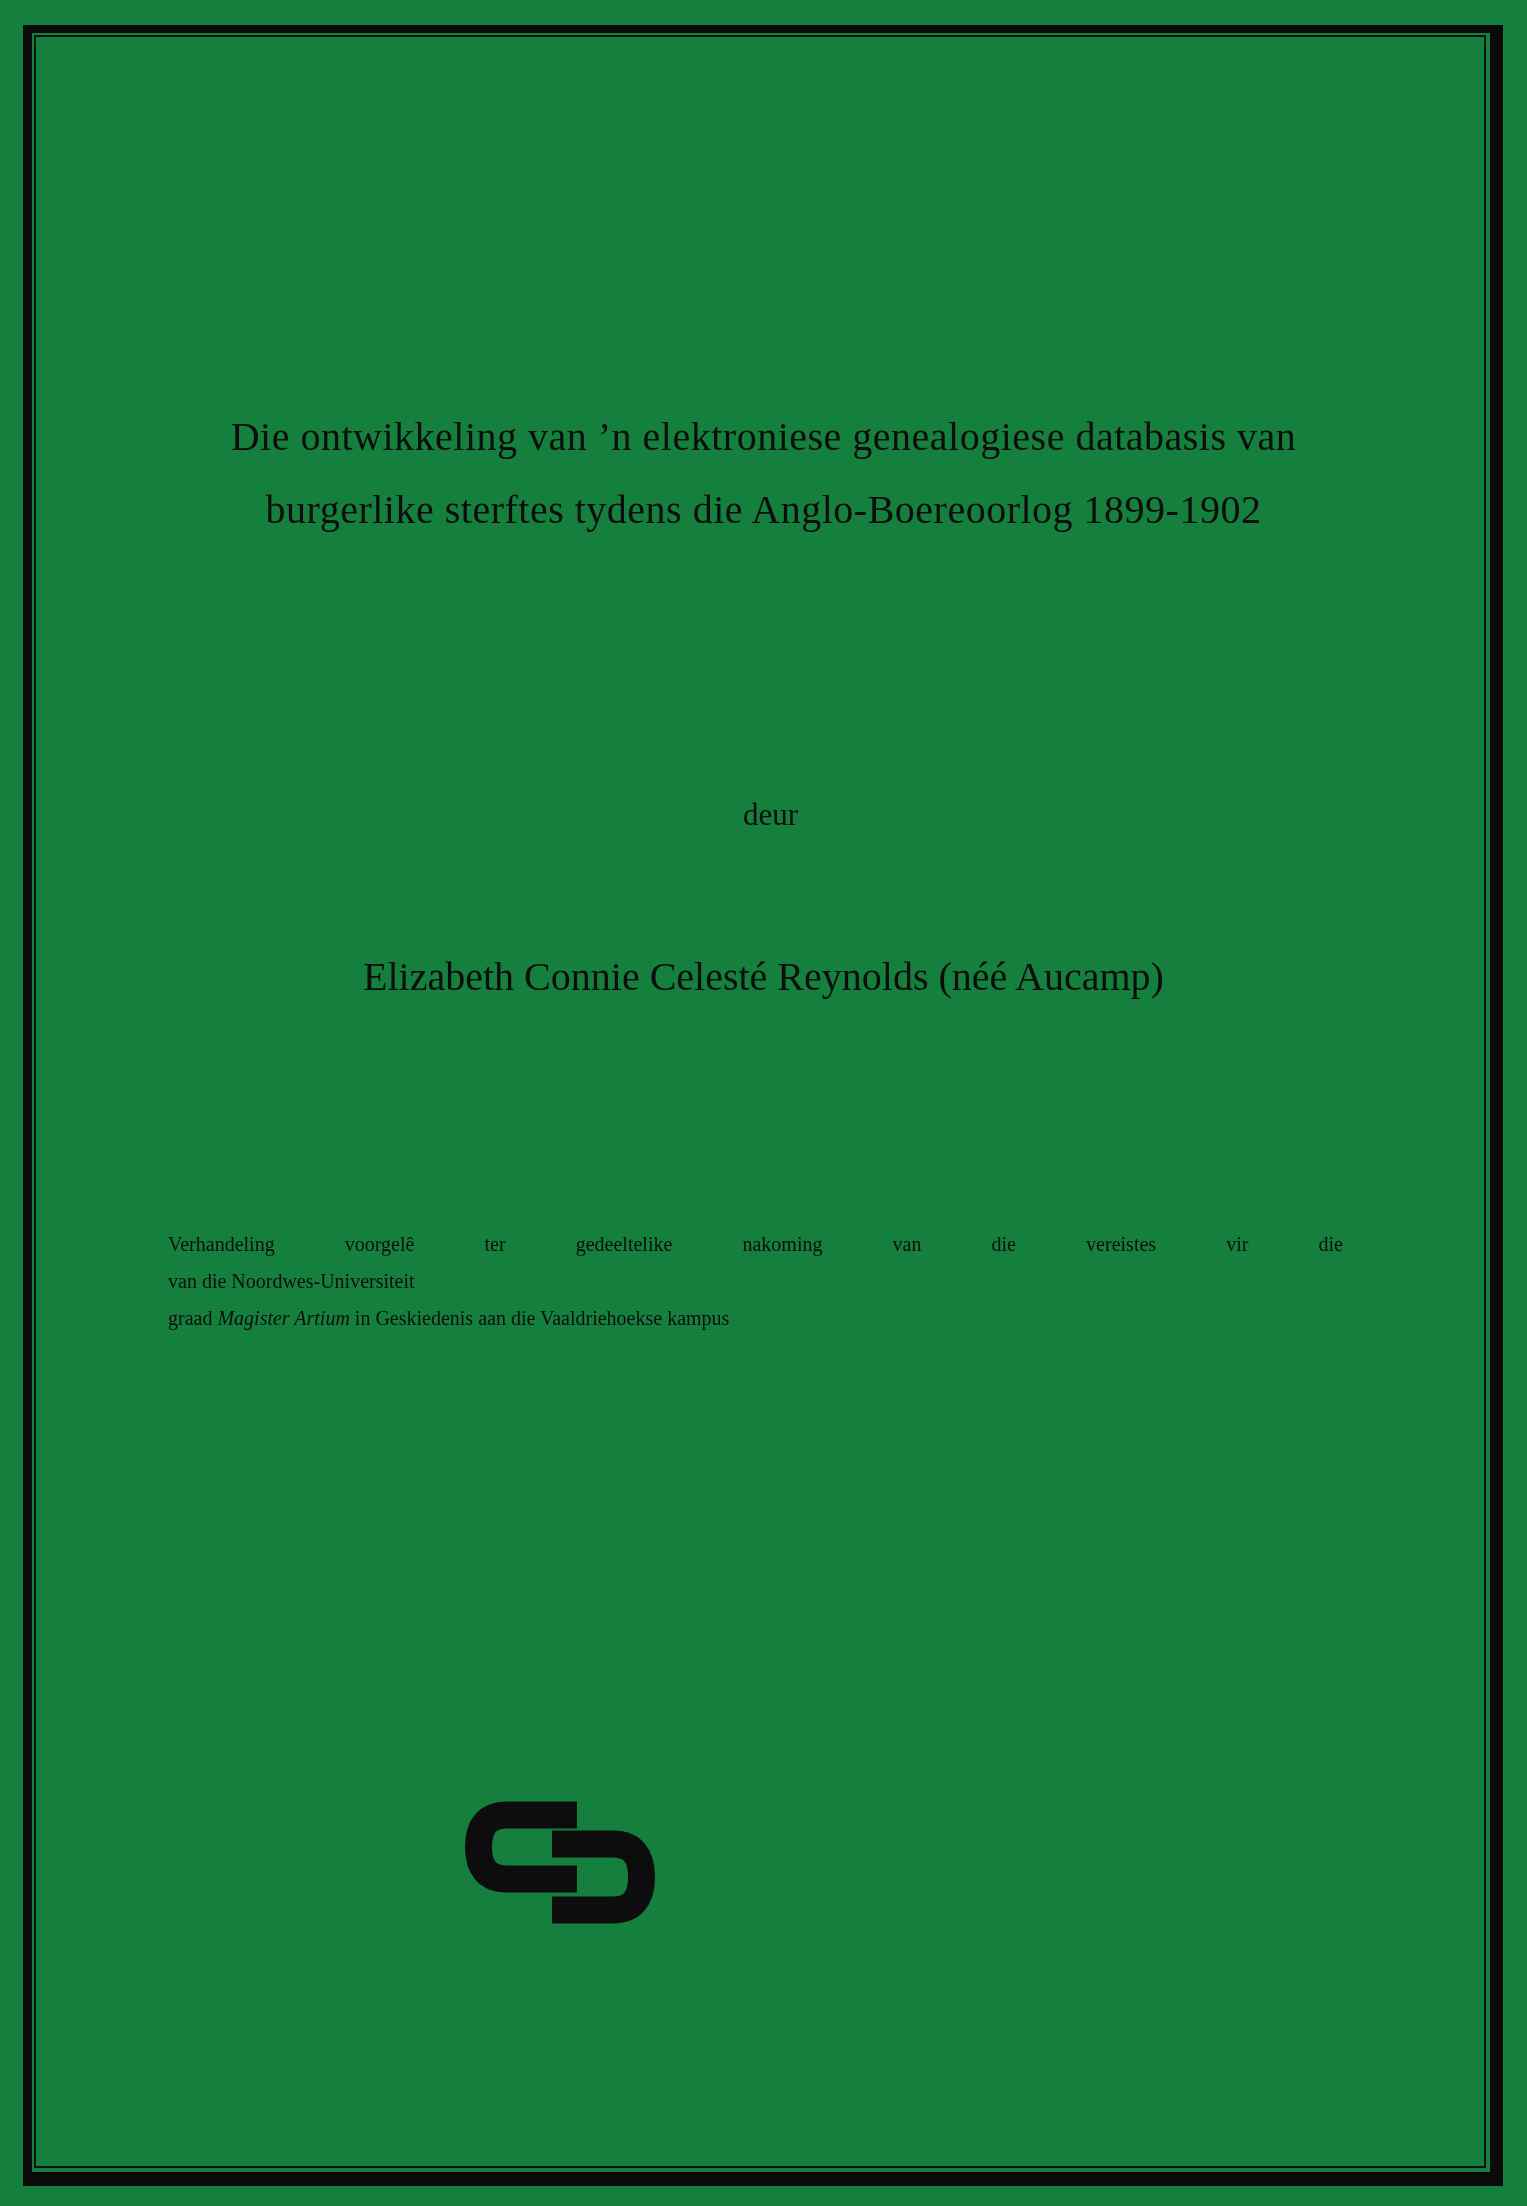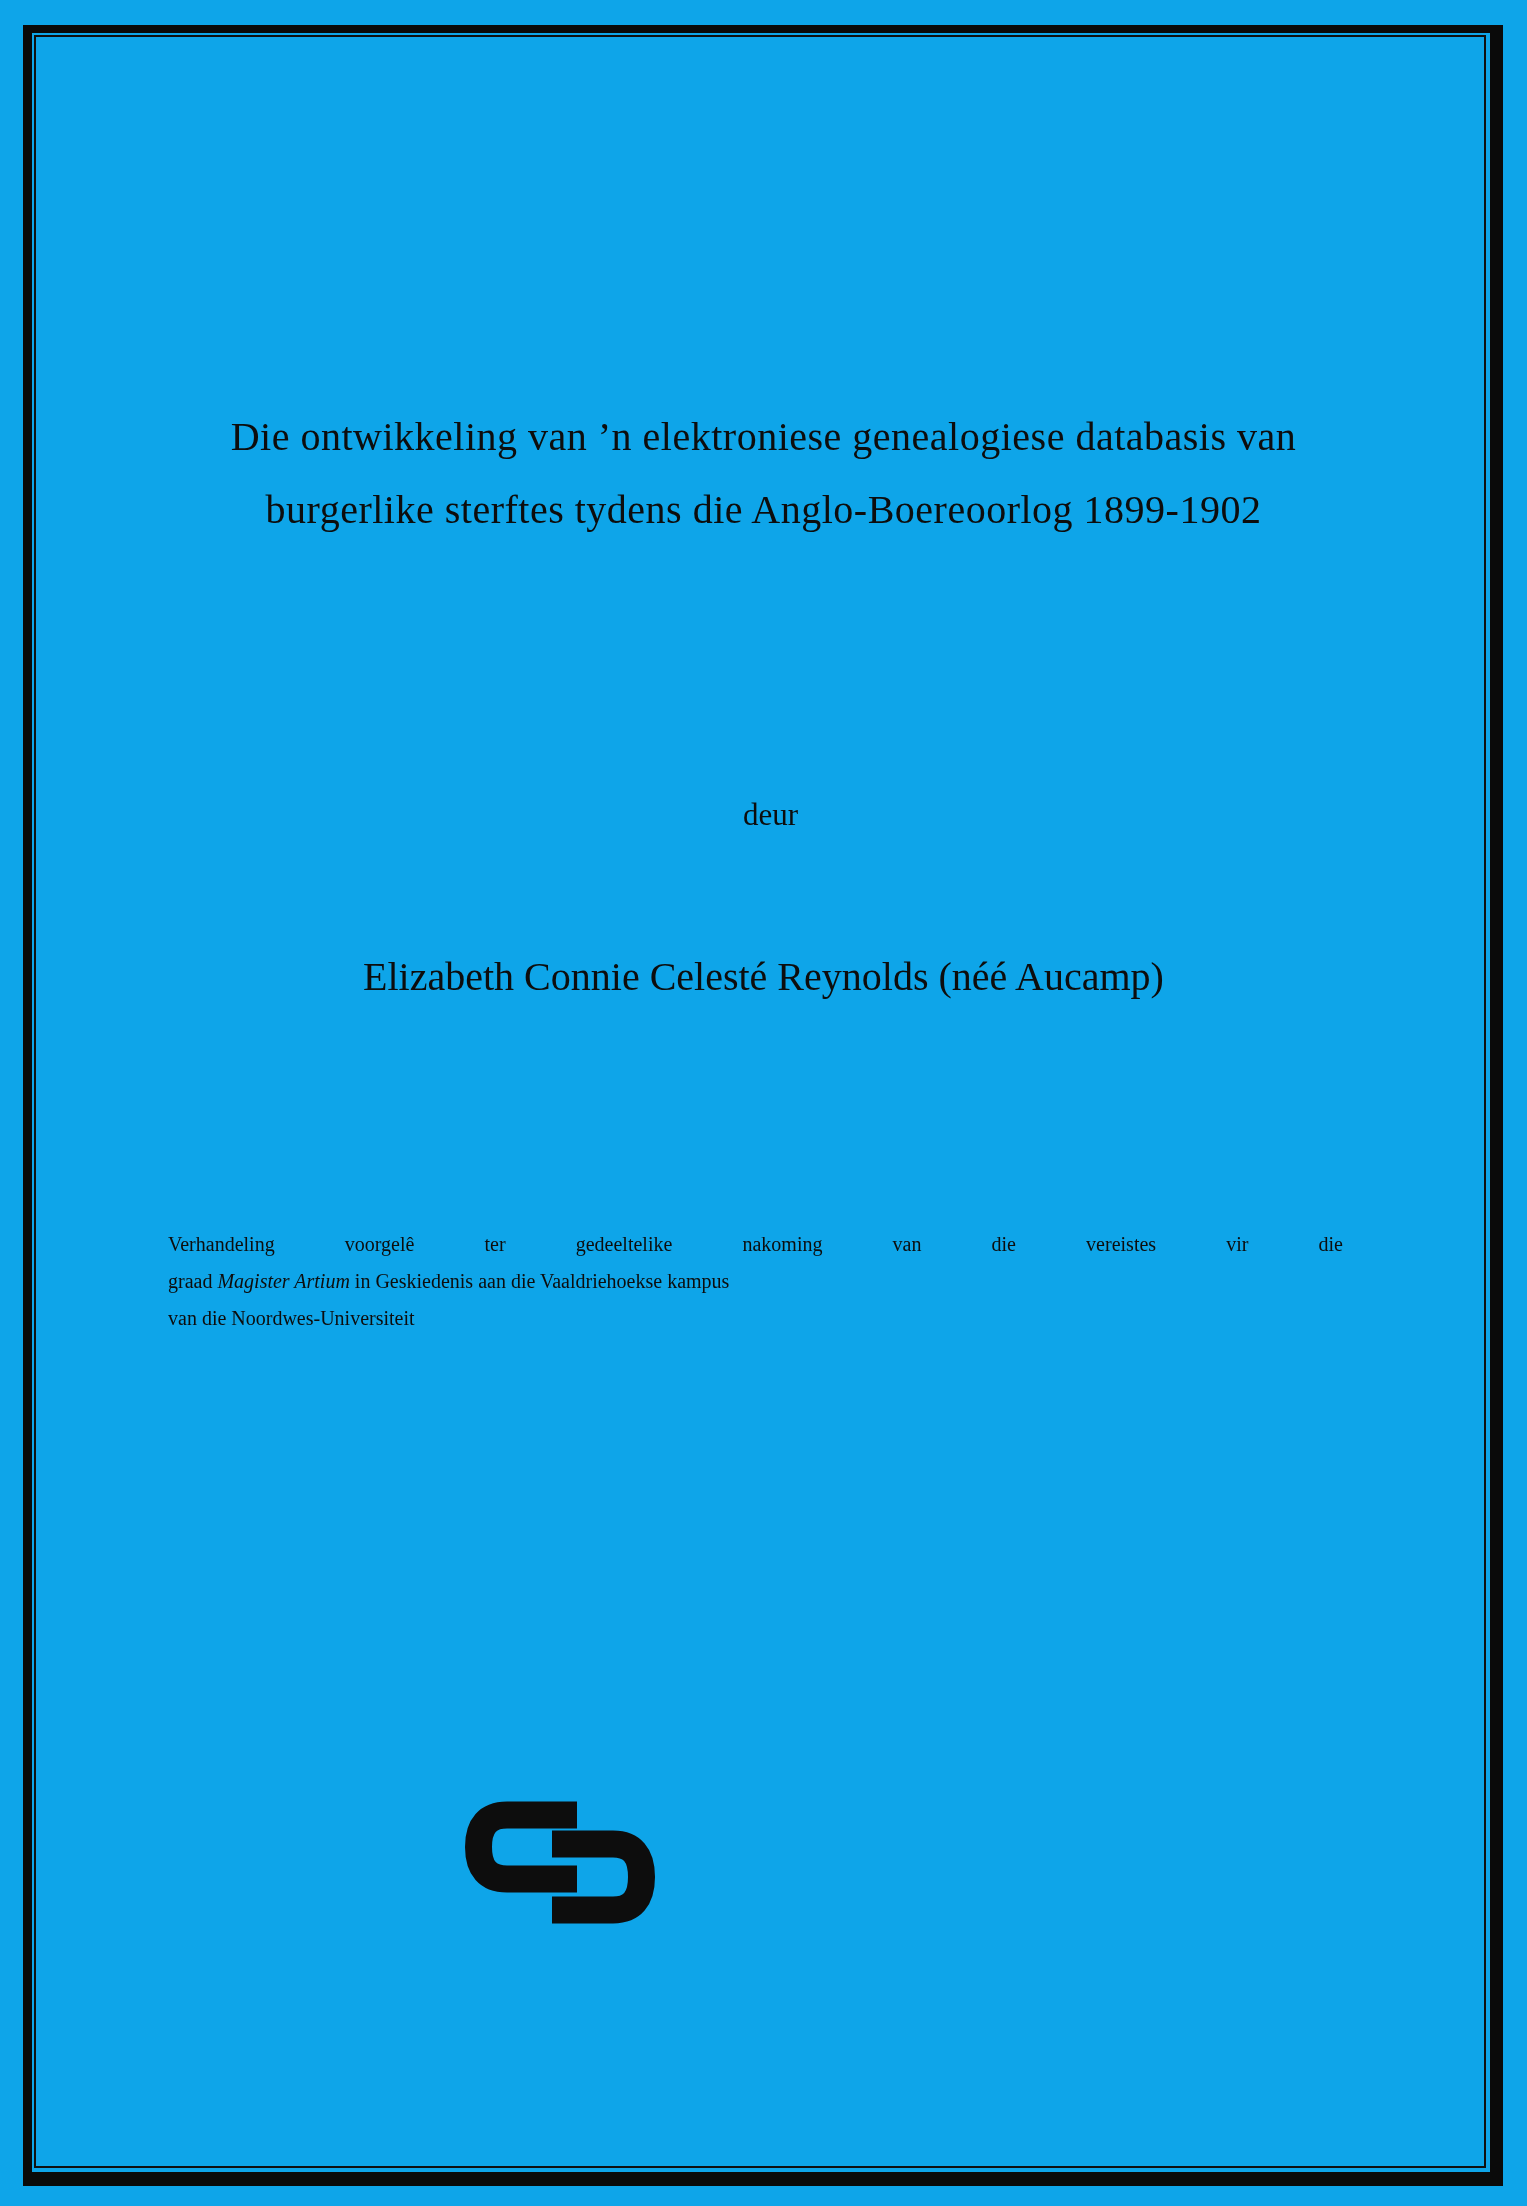--- a/index.html
+++ b/index.html
@@ -4,21 +4,21 @@
 <style>
   html, body {
     margin: 0;
     padding: 0;
     background: #ffffff;
   }
   .page {
     position: relative;
     width: 1527px;
     height: 2206px;
-    background: #0ea5e9;
+    background: #15803d;
     font-family: "Liberation Serif", serif;
     color: #0d0d0d;
     overflow: hidden;
   }
   
   .frame-outer {
     position: absolute;
     left: 23px;
     top: 25px;
     width: 1480px;
@@ -140,22 +140,22 @@
     <span class="title-line">Die ontwikkeling van ’n elektroniese genealogiese databasis van</span>
     <span class="title-line">burgerlike sterftes tydens die Anglo-Boereoorlog 1899-1902</span>
   </h1>
 
   <div class="byline">deur</div>
 
   <div class="author">Elizabeth Connie Celesté Reynolds (néé Aucamp)</div>
 
   <div class="statement">
     <div class="st-line st-justify">Verhandeling voorgelê ter gedeeltelike nakoming van die vereistes vir die</div>
+    <div class="st-line">van die Noordwes-Universiteit</div>
     <div class="st-line"><span>graad </span><span class="degree-italic">Magister Artium</span><span> in Geskiedenis aan die Vaaldriehoekse kampus</span></div>
-    <div class="st-line">van die Noordwes-Universiteit</div>
   </div>
 
   <div class="colophon">
   </div>
 
   <div class="logo">
     <svg class="logo-mark" viewBox="0 0 200 130" xmlns="http://www.w3.org/2000/svg" aria-hidden="true">
       <path d="M 112 16 H 42 Q 13.5 16 13.5 48 Q 13.5 80 42 80 H 112" fill="none" stroke="#0d0d0d" stroke-width="27" stroke-linecap="butt"></path>
       <path d="M 87 45 H 148 Q 176.5 45 176.5 78 Q 176.5 111 148 111 H 87" fill="none" stroke="#0d0d0d" stroke-width="27" stroke-linecap="butt"></path>
     </svg>

